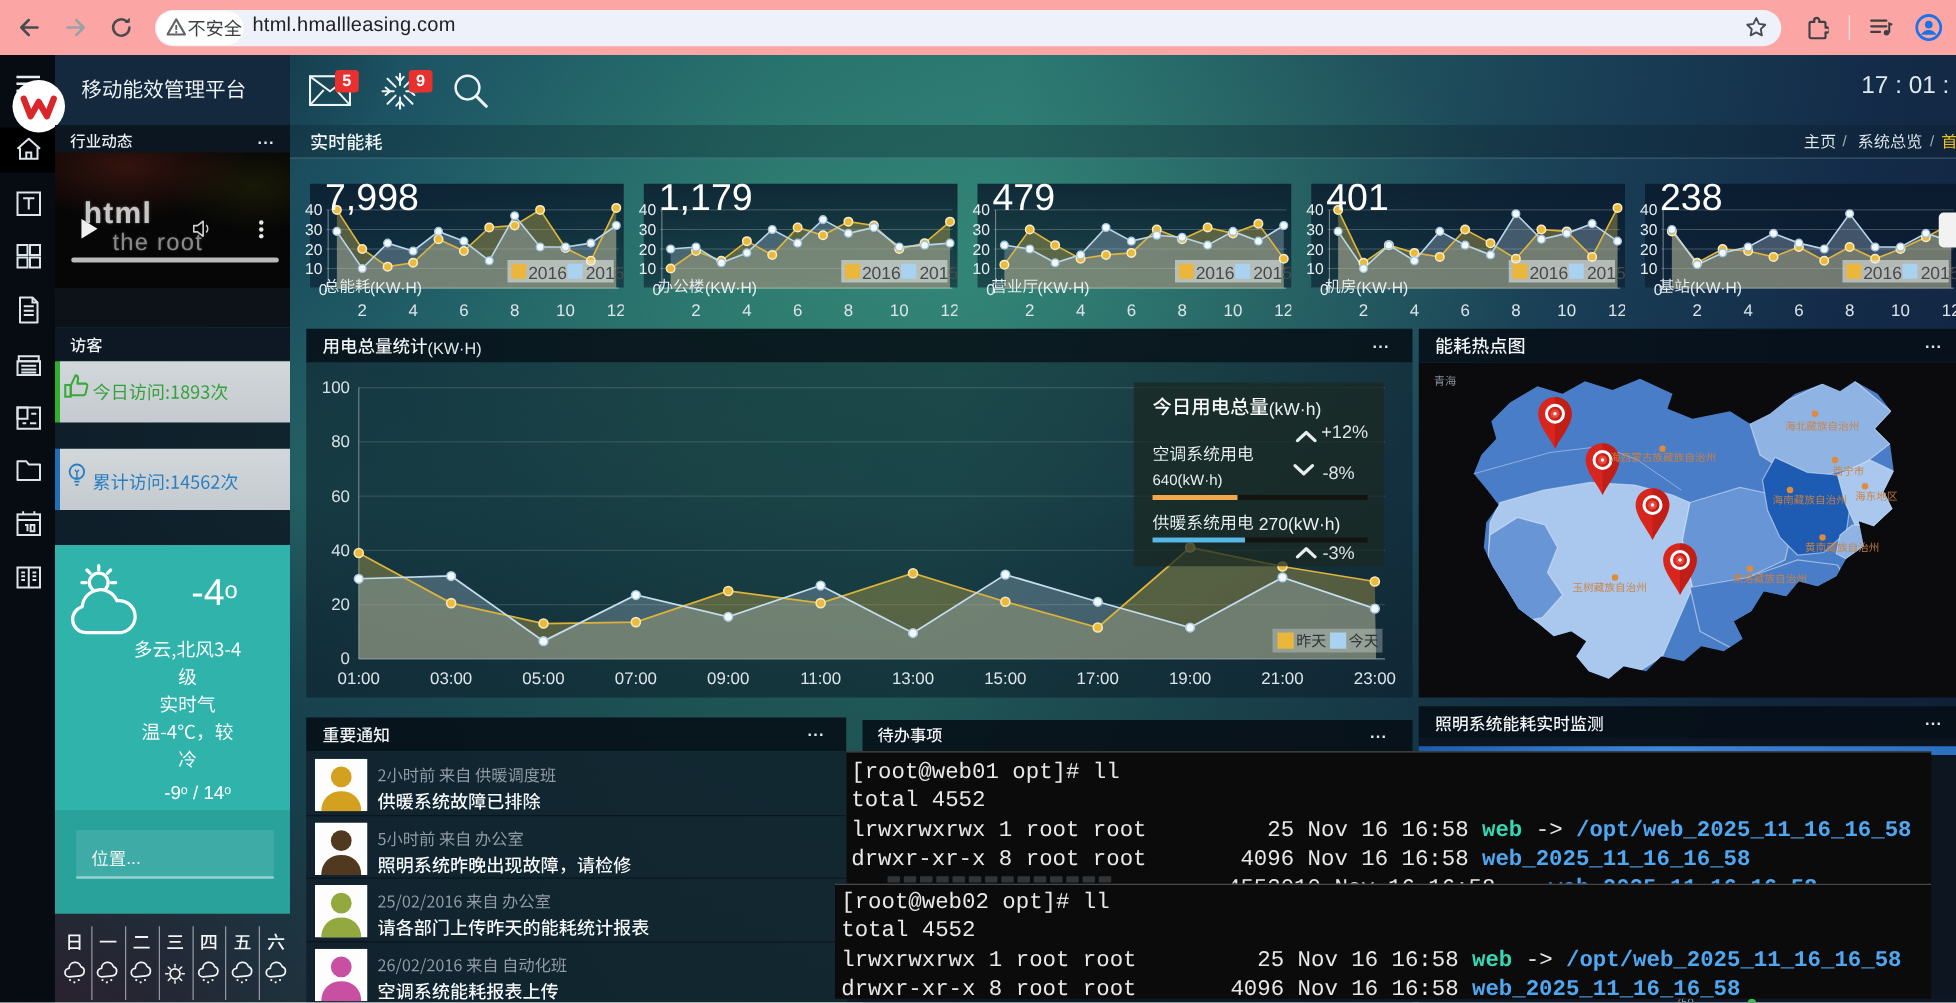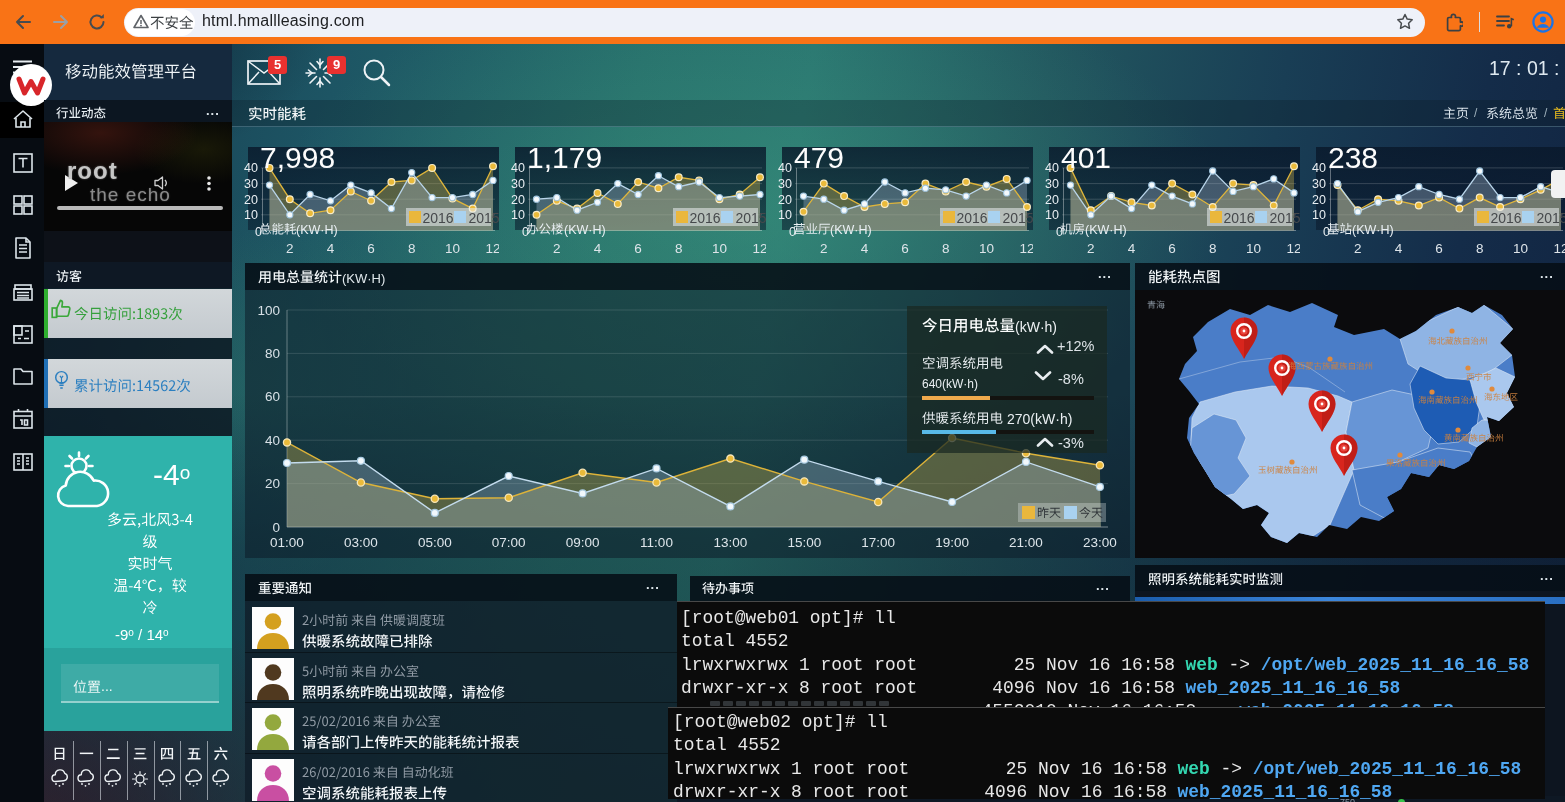--- a/index.html
+++ b/index.html
@@ -1,17 +1,17 @@
 <!DOCTYPE html>
 <html><head><meta charset="utf-8"><title>html.hmallleasing.com</title><style>
 *{margin:0;padding:0;box-sizing:border-box}
 html,body{width:1565px;height:802px;overflow:hidden;background:#fff;font-family:"Liberation Sans",sans-serif}
 #page{position:relative;width:1565px;height:802px;overflow:hidden}
 .abs{position:absolute}
-#toolbar{position:absolute;left:0;top:0;width:1565px;height:44px;background:#f97316}
+#toolbar{position:absolute;left:0;top:0;width:1565px;height:44px;background:#fca5a5}
 #pill{position:absolute;left:124px;top:8px;width:1301px;height:29px;border-radius:15px;background:#eef1f9}
 #chip{position:absolute;left:125px;top:9px;width:70px;height:27px;border-radius:14px;background:#fff}
 #dash{position:absolute;left:0;top:44px;width:1565px;height:758px;overflow:hidden;
 background:
 linear-gradient(180deg, rgba(10,22,30,0) 46%, rgba(10,22,30,0.30) 66%, rgba(10,20,28,0.42) 100%),
 radial-gradient(700px 360px at 48% 22%, rgba(64,158,128,0.42), rgba(64,158,128,0) 68%),
 radial-gradient(560px 260px at 33% 42%, rgba(48,122,102,0.35), rgba(48,122,102,0) 70%),
 radial-gradient(240px 280px at 16% 46%, rgba(46,118,100,0.32), rgba(46,118,100,0) 70%),
 radial-gradient(520px 400px at 2% 104%, rgba(70,40,56,1), rgba(70,40,56,0) 63%),
 radial-gradient(340px 220px at 8% -2%, rgba(11,32,48,0.65), rgba(11,32,48,0) 60%),
@@ -135,22 +135,22 @@
 <div class="abs" style="left:1489px;top:13px;width:76px;overflow:hidden;font-size:19.5px;color:#dfe9f0;white-space:nowrap">17 : 01 : 29</div>
 <div class="abs" style="left:232px;top:56px;width:1333px;height:27px;background:rgba(10,26,38,0.30);border-bottom:1px solid rgba(125,165,185,0.38)"></div>
 <div class="abs" style="left:1474px;top:62px;font-size:12px;color:#9fb2bd">/</div>
 <div class="abs" style="left:1544px;top:62px;font-size:12px;color:#9fb2bd">/</div>
 <div class="abs" style="left:44px;top:56px;width:188px;height:26px;background:#0c1621"></div>
 <div class="dots" style="left:206px;top:59px">...</div>
 <div class="abs" style="left:44px;top:78px;width:188px;height:109px;background:radial-gradient(140px 60px at 30% 10%, rgba(90,30,20,0.55), transparent 70%),radial-gradient(100px 50px at 85% 25%, rgba(60,60,10,0.35), transparent 70%),#060606"></div>
 <svg class="abs" style="left:65px;top:131px" width="13" height="16">
         <path d="M0 0 13 8 0 16Z" fill="#f0f0f0"></path>
       </svg>
-<div class="abs" style="left:67px;top:113px;font-size:24px;font-weight:bold;color:#c6c6c6;letter-spacing:1px;text-shadow:0 0 2px rgba(200,200,200,0.5)">root</div>
-<div class="abs" style="left:90px;top:140px;font-size:19px;color:#8a8a8a;letter-spacing:1px;text-shadow:0 0 2px rgba(150,150,150,0.4)">the echo</div>
+<div class="abs" style="left:67px;top:113px;font-size:24px;font-weight:bold;color:#c6c6c6;letter-spacing:1px;text-shadow:0 0 2px rgba(200,200,200,0.5)">html</div>
+<div class="abs" style="left:90px;top:140px;font-size:19px;color:#8a8a8a;letter-spacing:1px;text-shadow:0 0 2px rgba(150,150,150,0.4)">the root</div>
 <svg class="abs" style="left:154px;top:132px" width="15" height="14">
         <path d="M1 4.5h3L8.5 1v12L4 9.5H1Z" fill="none" stroke="#cfcfcf" stroke-width="1.3" stroke-linejoin="round"></path>
         <path d="M11 4a4.5 4.5 0 0 1 0 6" stroke="#cfcfcf" stroke-width="1.3" fill="none"></path>
       </svg>
 <svg class="abs" style="left:206px;top:132px" width="6" height="15">
         <circle cx="3" cy="2" r="1.8" fill="#e8e8e8"></circle>
         <circle cx="3" cy="7.5" r="1.8" fill="#e8e8e8"></circle>
         <circle cx="3" cy="13" r="1.8" fill="#e8e8e8"></circle>
       </svg>
 <div class="abs" style="left:57px;top:162px;width:166px;height:3.5px;border-radius:2px;background:#b9b9b9"></div>
@@ -172,21 +172,21 @@
 <div class="abs" style="left:44px;top:604px;width:188px;height:83px;background:#29a29c"></div>
 <svg class="abs" style="left:52px;top:405px" width="70" height="70" viewBox="0 0 70 70">
         <g fill="none" stroke="#fff" stroke-width="2.6" stroke-linecap="round">
           <circle cx="27" cy="17" r="7.5"></circle>
           <path d="M27 3.5v3.5M36.5 7l-2.5 2.5M40.5 17h-3.5M17.5 7l2.5 2.5M13.5 17h3.5"></path>
         </g>
         <path d="M16 57a10.5 10.5 0 0 1-2.2-20.6 14.5 14.5 0 0 1 27.8-4.8A11.5 11.5 0 0 1 45 57Z" fill="#2fb3ab" stroke="#fff" stroke-width="2.6" stroke-linejoin="round"></path>
       </svg>
 <div class="abs" style="left:153px;top:414px;font-size:30px;color:#fff">-4<span style="font-size:19px;vertical-align:6px">o</span></div>
 <div class="abs" style="left:150px;top:582px;width:0;font-size:15px;color:#fff">
-        <div style="width:70px;margin-left:-35px;text-align:left">-9<span style="font-size:10px;vertical-align:4px">o</span> / 14<span style="font-size:10px;vertical-align:4px">o</span></div>
+        <div style="width:70px;margin-left:-35px;text-align:right">-9<span style="font-size:10px;vertical-align:4px">o</span> / 14<span style="font-size:10px;vertical-align:4px">o</span></div>
       </div>
 <div class="abs" style="left:61px;top:620px;width:158px;height:39px;background:rgba(255,255,255,0.10);border-bottom:2px solid rgba(255,255,255,0.45)"></div>
 <div class="abs" style="left:101px;top:634px;font-size:14px;color:rgba(255,255,255,0.92)">...</div>
 <div class="abs" style="left:72.8px;top:697px;width:1px;height:59px;background:rgba(235,240,245,0.55)"></div>
 <div class="abs" style="left:99.7px;top:697px;width:1px;height:59px;background:rgba(235,240,245,0.55)"></div>
 <div class="abs" style="left:126.6px;top:697px;width:1px;height:59px;background:rgba(235,240,245,0.55)"></div>
 <div class="abs" style="left:153.5px;top:697px;width:1px;height:59px;background:rgba(235,240,245,0.55)"></div>
 <div class="abs" style="left:180.4px;top:697px;width:1px;height:59px;background:rgba(235,240,245,0.55)"></div>
 <div class="abs" style="left:207.3px;top:697px;width:1px;height:59px;background:rgba(235,240,245,0.55)"></div>
 <svg class="abs" style="left:49.5px;top:724px" width="20" height="20" viewBox="0 0 20 20">

